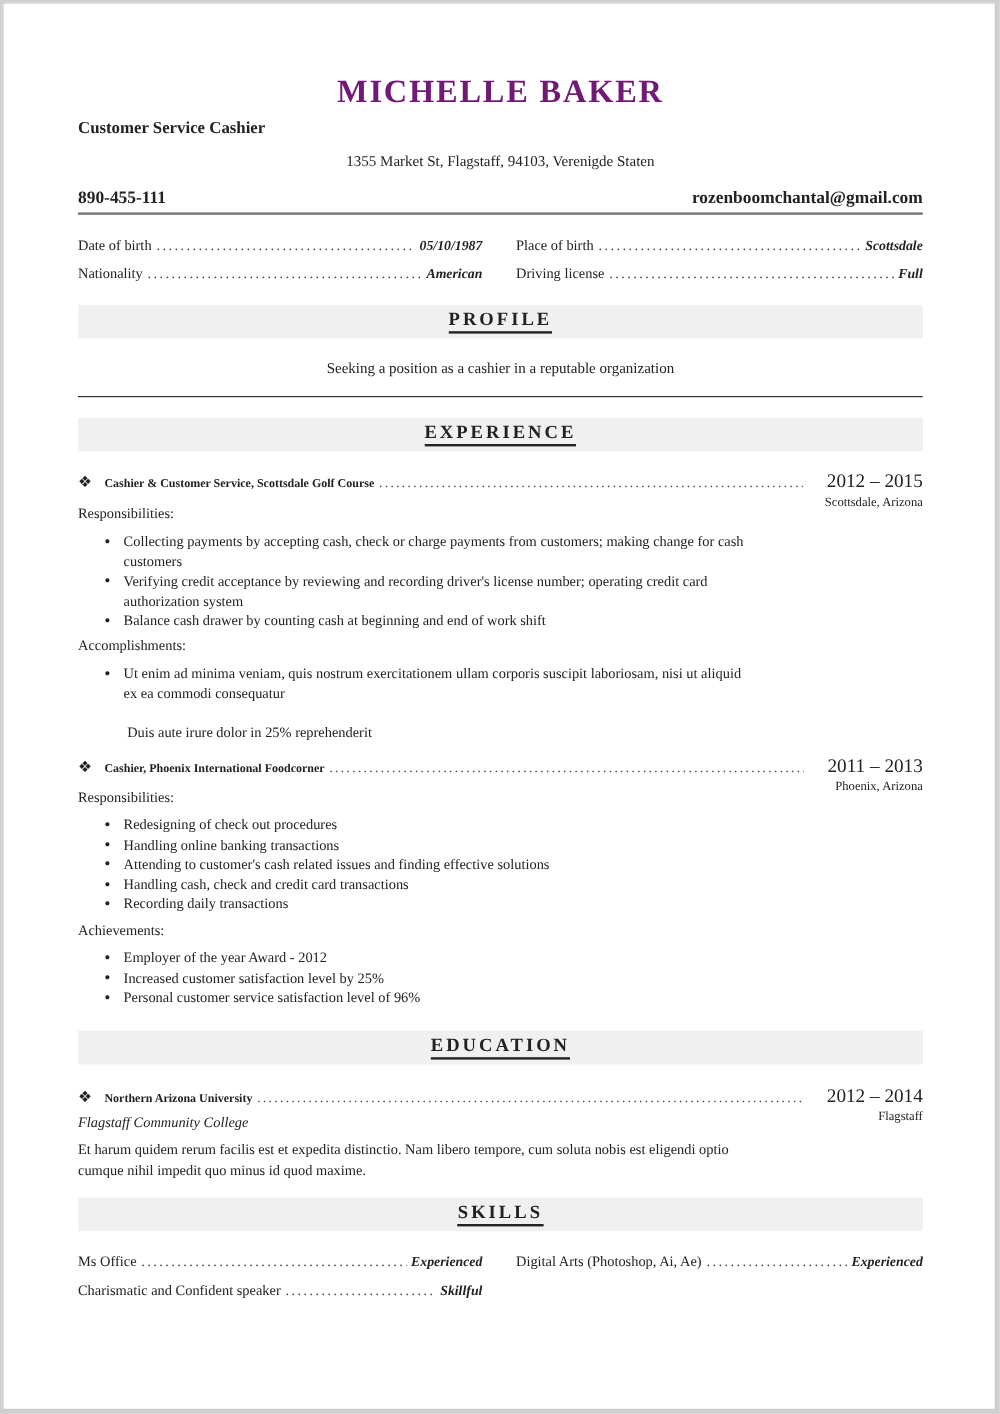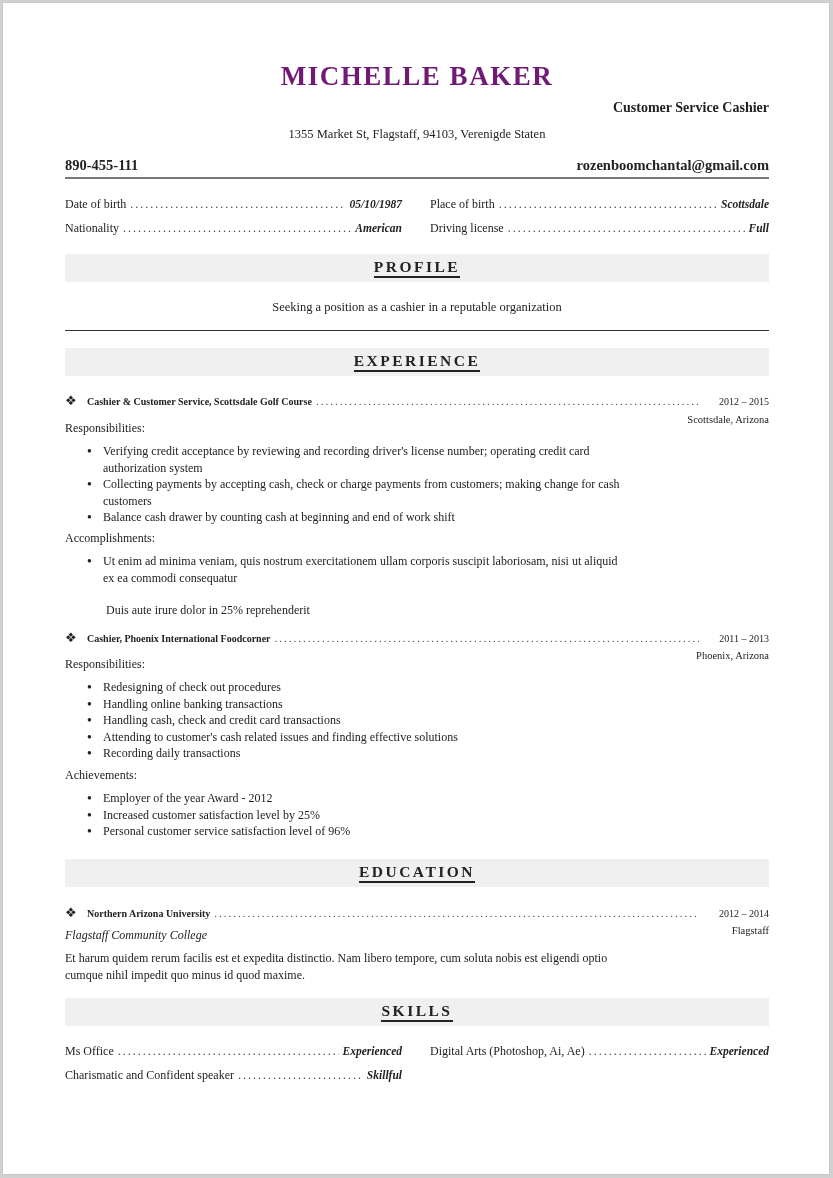--- a/index.html
+++ b/index.html
@@ -8,21 +8,21 @@
   .page {
     position: absolute; left: 2px; top: 2px; width: 828px; height: 1173px;
     background: #fff; border: 1px solid #c8c8c8;
   }
   .inner { position: absolute; left: 62px; width: 704px; top: 0; }
   .name {
     position: absolute; top: 58px; left: 0; width: 704px; text-align: center;
     font-size: 27px; font-weight: bold; letter-spacing: 1.5px; color: #701a75;
   }
   .title {
-    position: absolute; top: 97px; left: 0; width: 704px; text-align: right;
+    position: absolute; top: 97px; left: 0; width: 704px; text-align: left;
     font-size: 14px; font-weight: bold;
   }
   .address {
     position: absolute; top: 124px; left: 0; width: 704px; text-align: center;
     font-size: 12.5px;
   }
   .contact-row {
     position: absolute; top: 154px; left: 0; width: 704px; height: 22px;
     display: flex; justify-content: space-between; font-size: 14.5px; font-weight: bold;
     border-bottom: 2px solid #777;
@@ -54,21 +54,21 @@
   }
   .hr { position: absolute; left: 0; width: 704px; border-top: 1.5px solid #333; }
 
   .entry-head { position: absolute; left: 0; width: 704px; display: flex; align-items: baseline; }
   .entry-head .diamond { font-size: 13px; width: 22px; }
   .entry-head .etitle { font-size: 10px; font-weight: bold; white-space: nowrap; }
   .entry-head .dots {
     flex: 1; overflow: hidden; white-space: nowrap; margin: 0 4px; font-size: 11px; letter-spacing: 2px; color:#444;
   }
   .entry-head .dots::after { content: "........................................................................................................................................................"; }
-  .entry-head .date { font-size: 10px; white-space: nowrap; margin-left: 16px; }
+  .entry-head .date { font-size: 16px; white-space: nowrap; margin-left: 16px; }
   .loc { position: absolute; right: 0; font-size: 10.5px; }
   .sub-label { position: absolute; left: 0; font-size: 12px; }
   .sub-label.italic { font-style: italic; }
   ul.bul { position: absolute; left: 22px; width: 540px; list-style: none; font-size: 12px; line-height: 16.5px; }
   ul.bul li { position: relative; padding-left: 16px; }
   ul.bul li::before { content: "●"; position: absolute; left: 0; top: 0; font-size: 8px; }
   .note { position: absolute; left: 41px; font-size: 12px; }
   .para { position: absolute; left: 0; width: 560px; font-size: 12px; line-height: 16.5px; }
   .skills-grid { position: absolute; top: 1041px; left: 0; width: 704px; }
 </style>
@@ -126,43 +126,43 @@
 
     <div class="entry-head" style="top:390px">
       <span class="diamond">❖</span>
       <span class="etitle">Cashier &amp; Customer Service, Scottsdale Golf Course</span>
       <span class="dots"></span>
       <span class="date">2012 – 2015</span>
     </div>
     <div class="loc" style="top:411px">Scottsdale, Arizona</div>
     <div class="sub-label" style="top:418px">Responsibilities:</div>
     <ul class="bul" style="top:440px">
+      <li>Collecting payments by accepting cash, check or charge payments from customers; making change for cash customers</li>
       <li>Verifying credit acceptance by reviewing and recording driver's license number; operating credit card authorization system</li>
-      <li>Collecting payments by accepting cash, check or charge payments from customers; making change for cash customers</li>
       <li>Balance cash drawer by counting cash at beginning and end of work shift</li>
     </ul>
     <div class="sub-label" style="top:528px">Accomplishments:</div>
     <ul class="bul" style="top:550px">
       <li>Ut enim ad minima veniam, quis nostrum exercitationem ullam corporis suscipit laboriosam, nisi ut aliquid ex ea commodi consequatur</li>
     </ul>
     <div class="note" style="top:600px">Duis aute irure dolor in 25% reprehenderit</div>
 
     <div class="entry-head" style="top:627px">
       <span class="diamond">❖</span>
       <span class="etitle">Cashier, Phoenix International Foodcorner</span>
       <span class="dots"></span>
       <span class="date">2011 – 2013</span>
     </div>
     <div class="loc" style="top:647px">Phoenix, Arizona</div>
     <div class="sub-label" style="top:654px">Responsibilities:</div>
     <ul class="bul" style="top:676px">
       <li>Redesigning of check out procedures</li>
       <li>Handling online banking transactions</li>
+      <li>Attending to customer's cash related issues and finding effective solutions</li>
       <li>Handling cash, check and credit card transactions</li>
-      <li>Attending to customer's cash related issues and finding effective solutions</li>
       <li>Recording daily transactions</li>
     </ul>
     <div class="sub-label" style="top:765px">Achievements:</div>
     <ul class="bul" style="top:787px">
       <li>Employer of the year Award - 2012</li>
       <li>Increased customer satisfaction level by 25%</li>
       <li>Personal customer service satisfaction level of 96%</li>
     </ul>
 
     <div class="section-head" style="top:856px">

